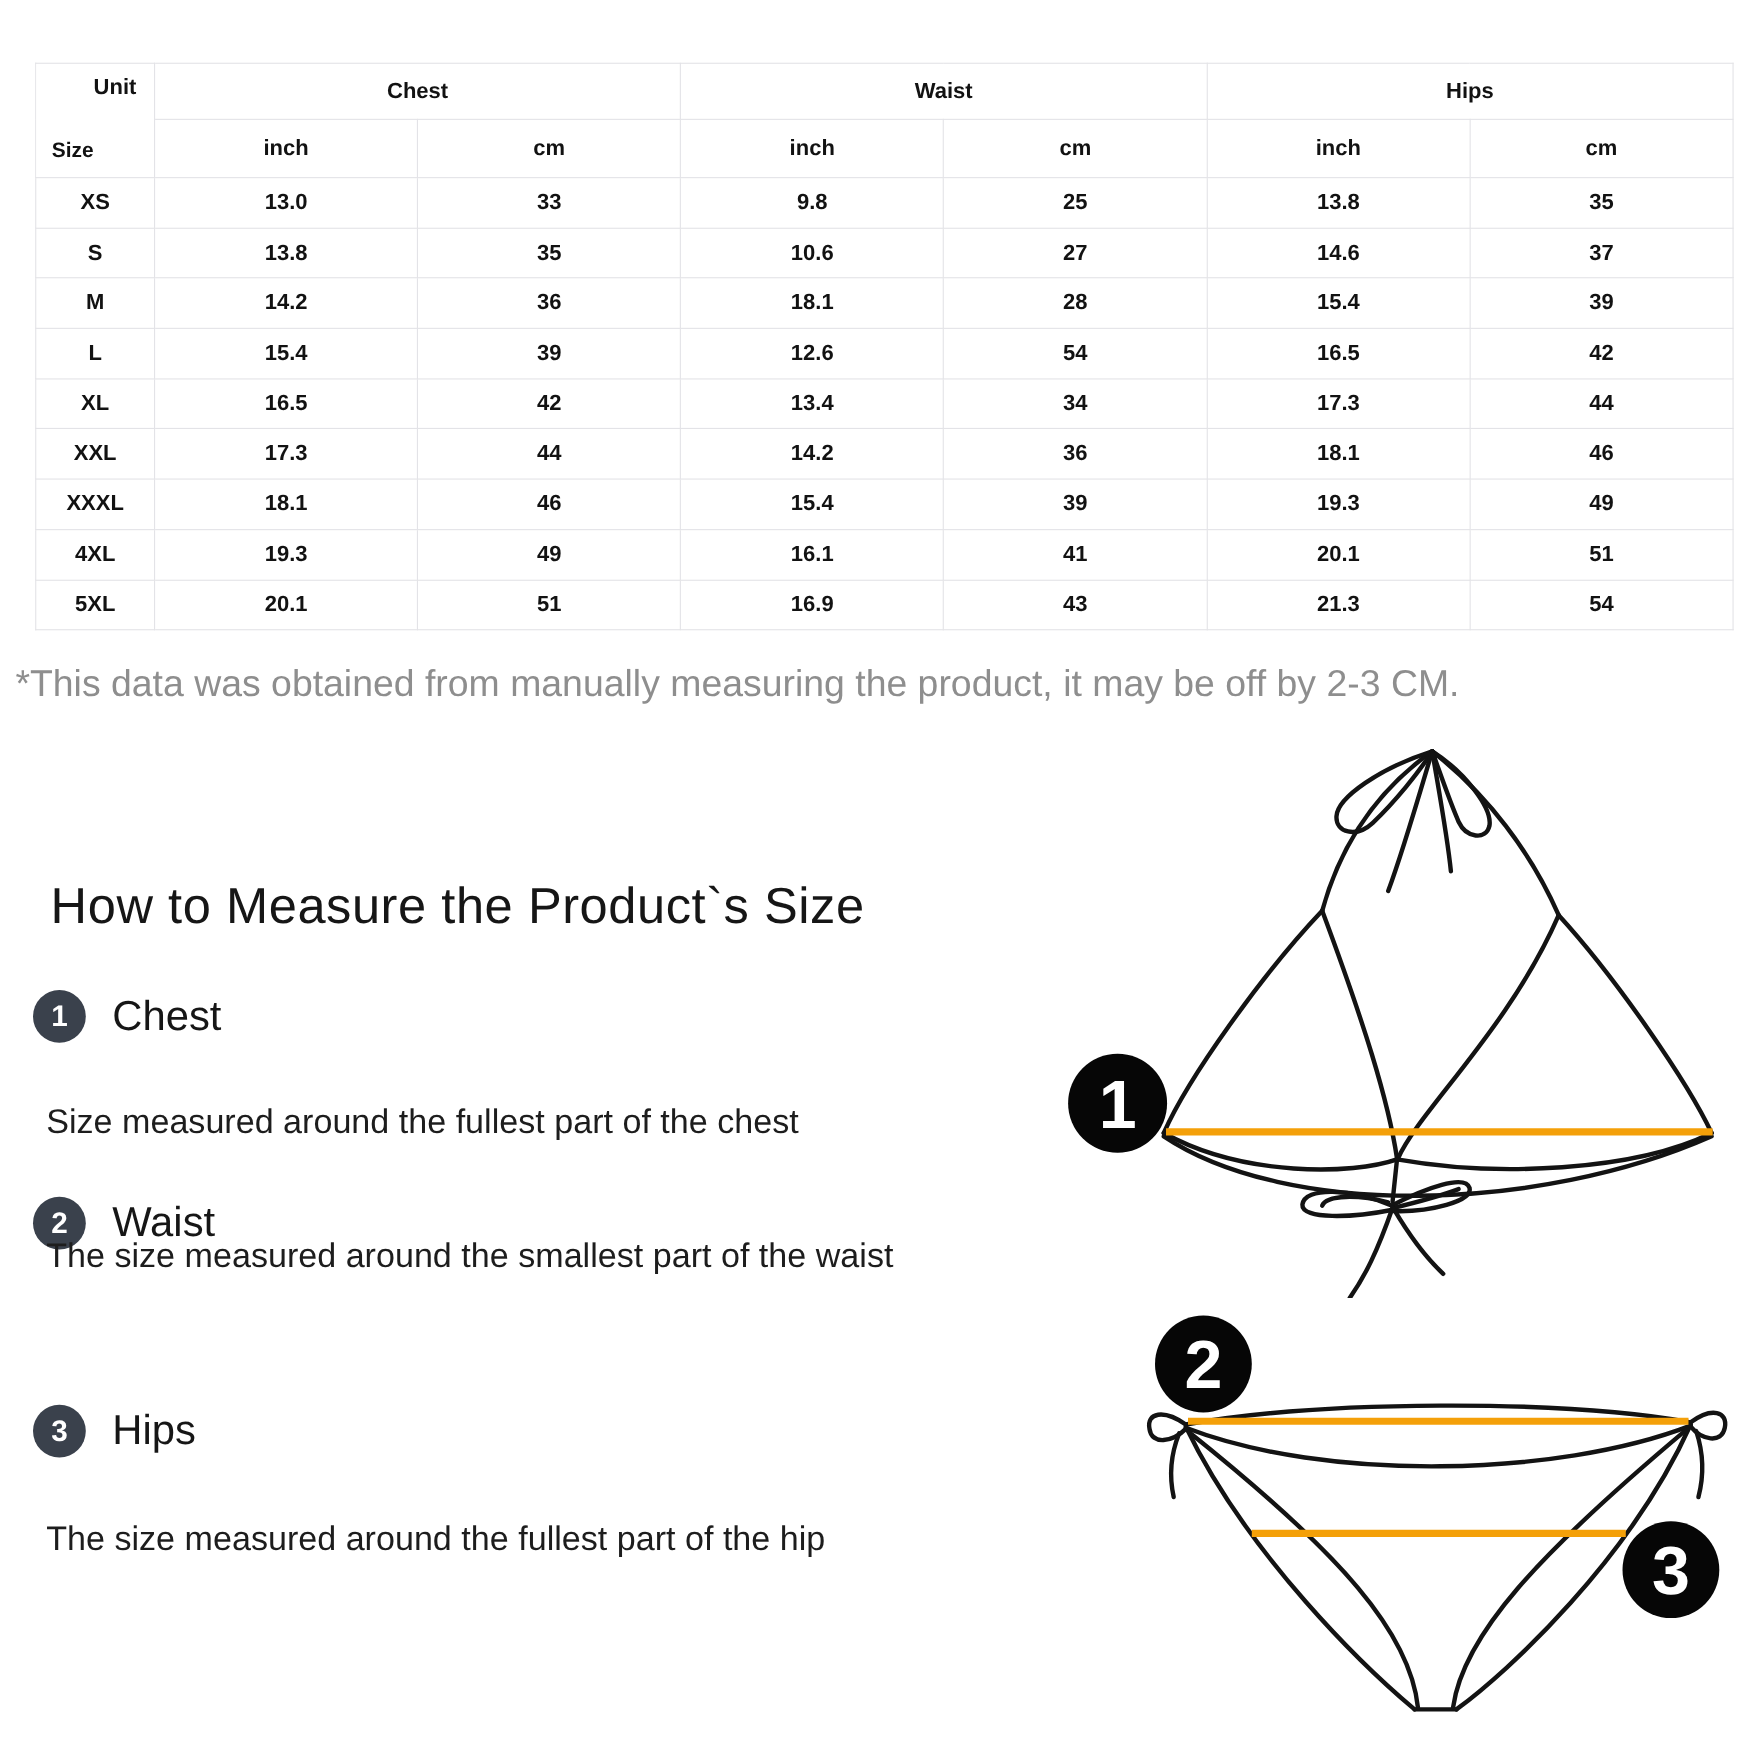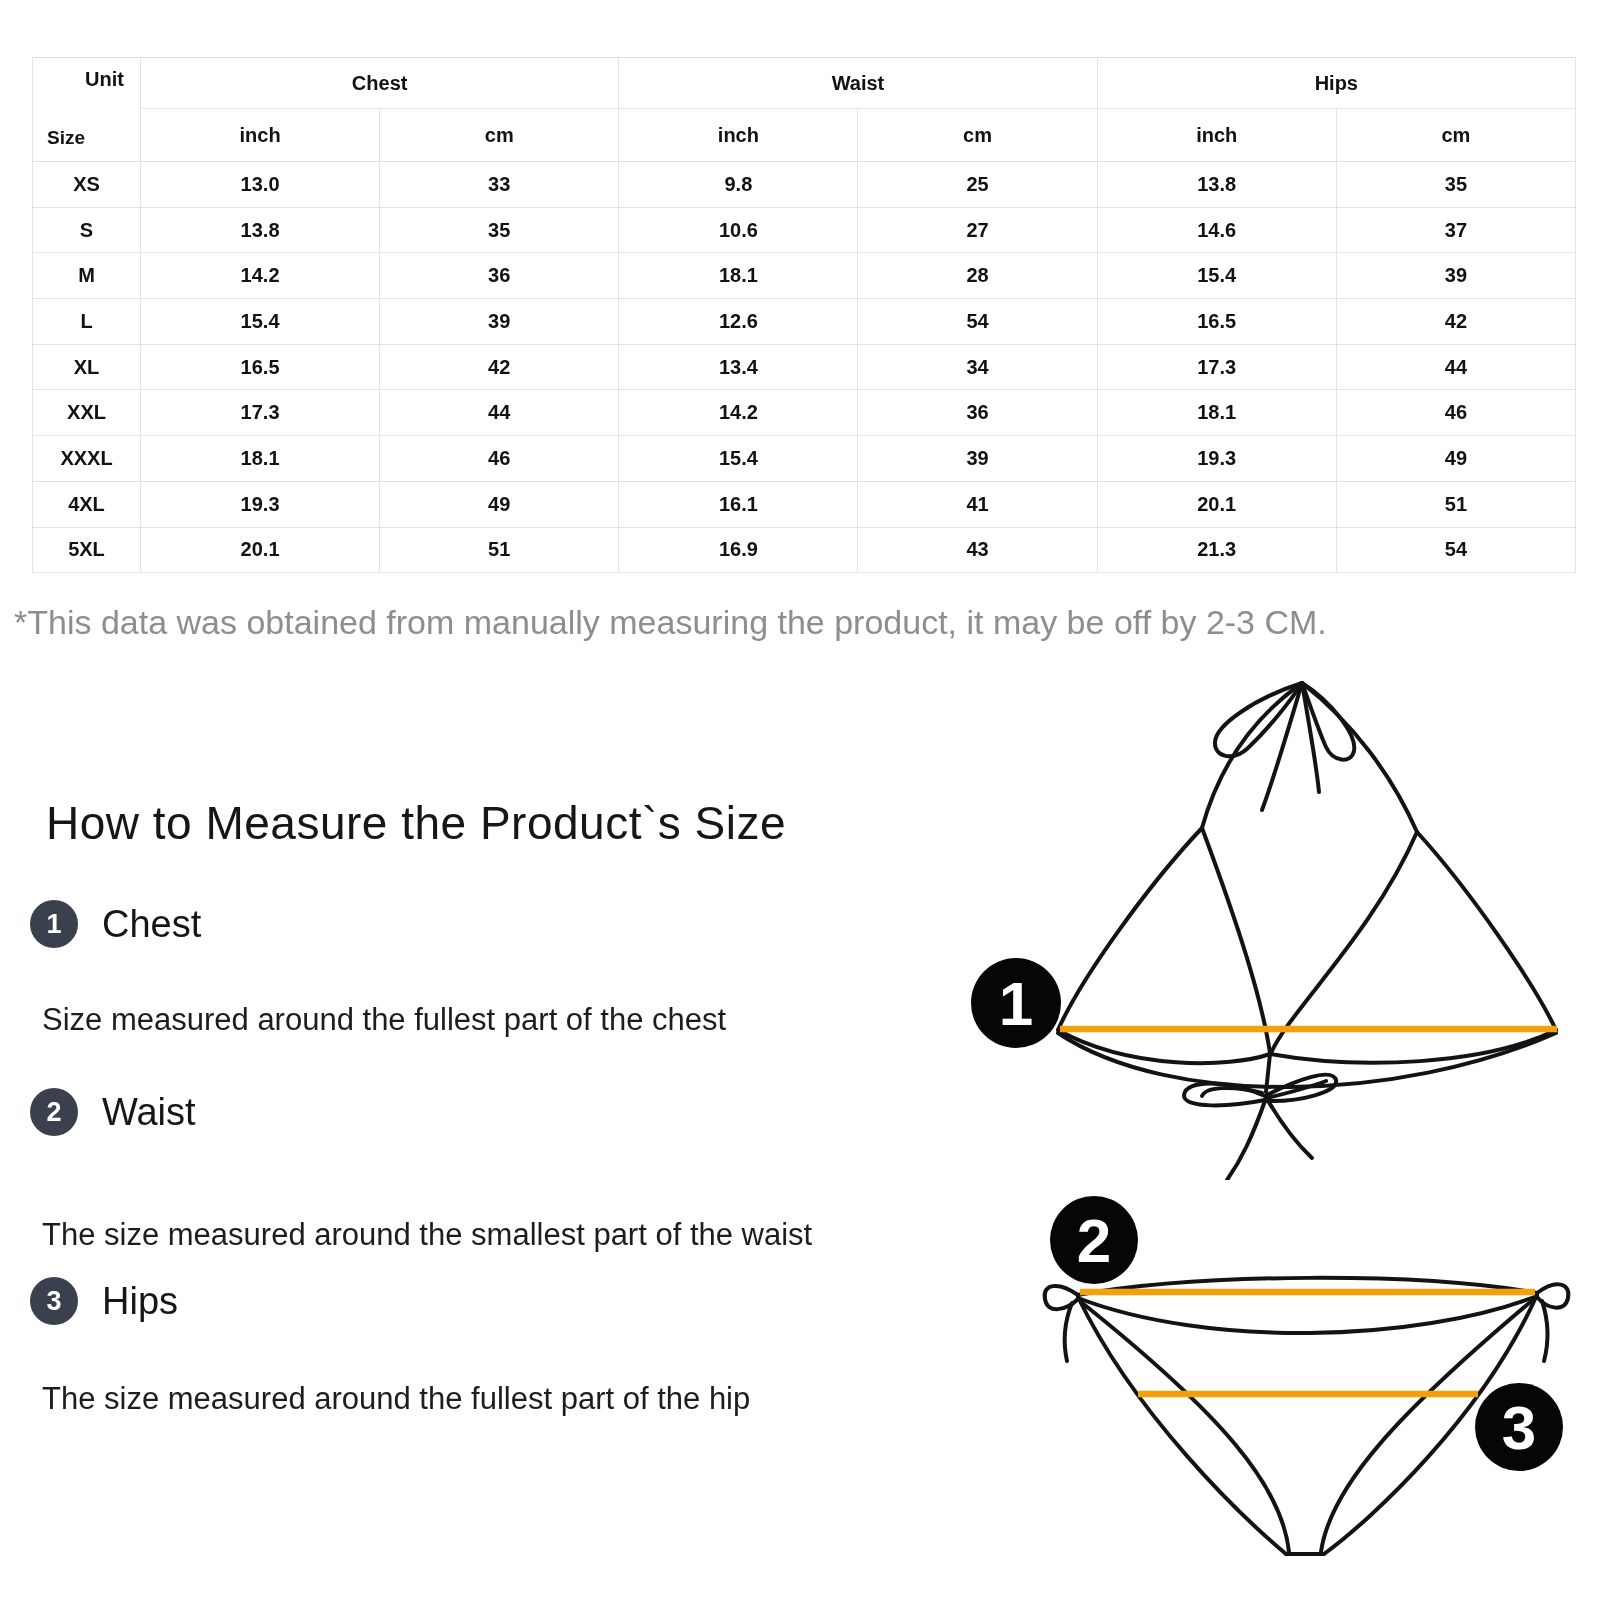--- a/index.html
+++ b/index.html
@@ -55,21 +55,21 @@
     width:48px;height:48px;border-radius:50%;background:var(--badge);
     color:#fff;display:inline-flex;align-items:center;justify-content:center;
     font-size:27px;font-weight:bold;flex:0 0 auto;
   }
   .section-label{font-size:38px;color:#161616;margin-left:24px;font-weight:400;}
   .section-desc{
     position:absolute;left:30px;margin:12px;
     font-size:31px;color:#1d1d1d;font-weight:400;
   }
   .pos-s1{top:900px;} .pos-d1{top:990px;}
-  .pos-s2{top:1088px;} .pos-d2{top:1205px;}
+  .pos-s2{top:1088px;} .pos-d2{top:1112px;}
   .pos-s3{top:1277px;} .pos-d3{top:1369px;}
 
   
   .illo{position:absolute;}
   .illo-top{left:940px;top:650px;width:640px;height:530px;}
   .illo-bottom{left:1020px;top:1185px;width:580px;height:415px;}
   .ink{stroke:var(--ink);stroke-width:4;fill:none;stroke-linecap:round;stroke-linejoin:round;}
   .accent-line{stroke:var(--accent);stroke-width:6.5;fill:none;stroke-linecap:butt;}
   .marker-circle{fill:#060606;}
   .marker-num{fill:#ffffff;font-family:"Liberation Sans",sans-serif;font-weight:bold;font-size:62px;text-anchor:middle;}

